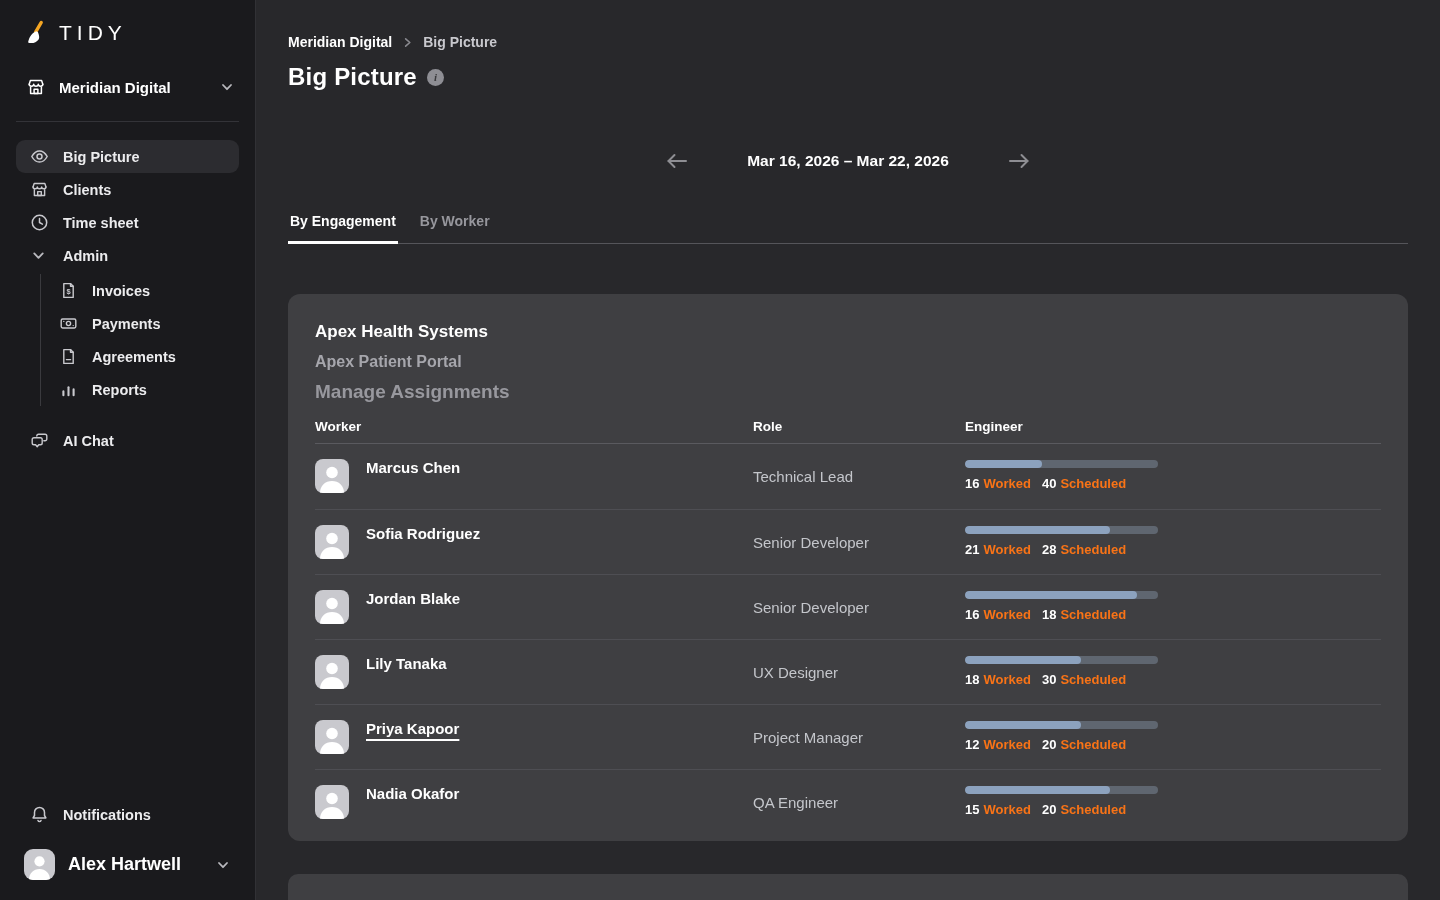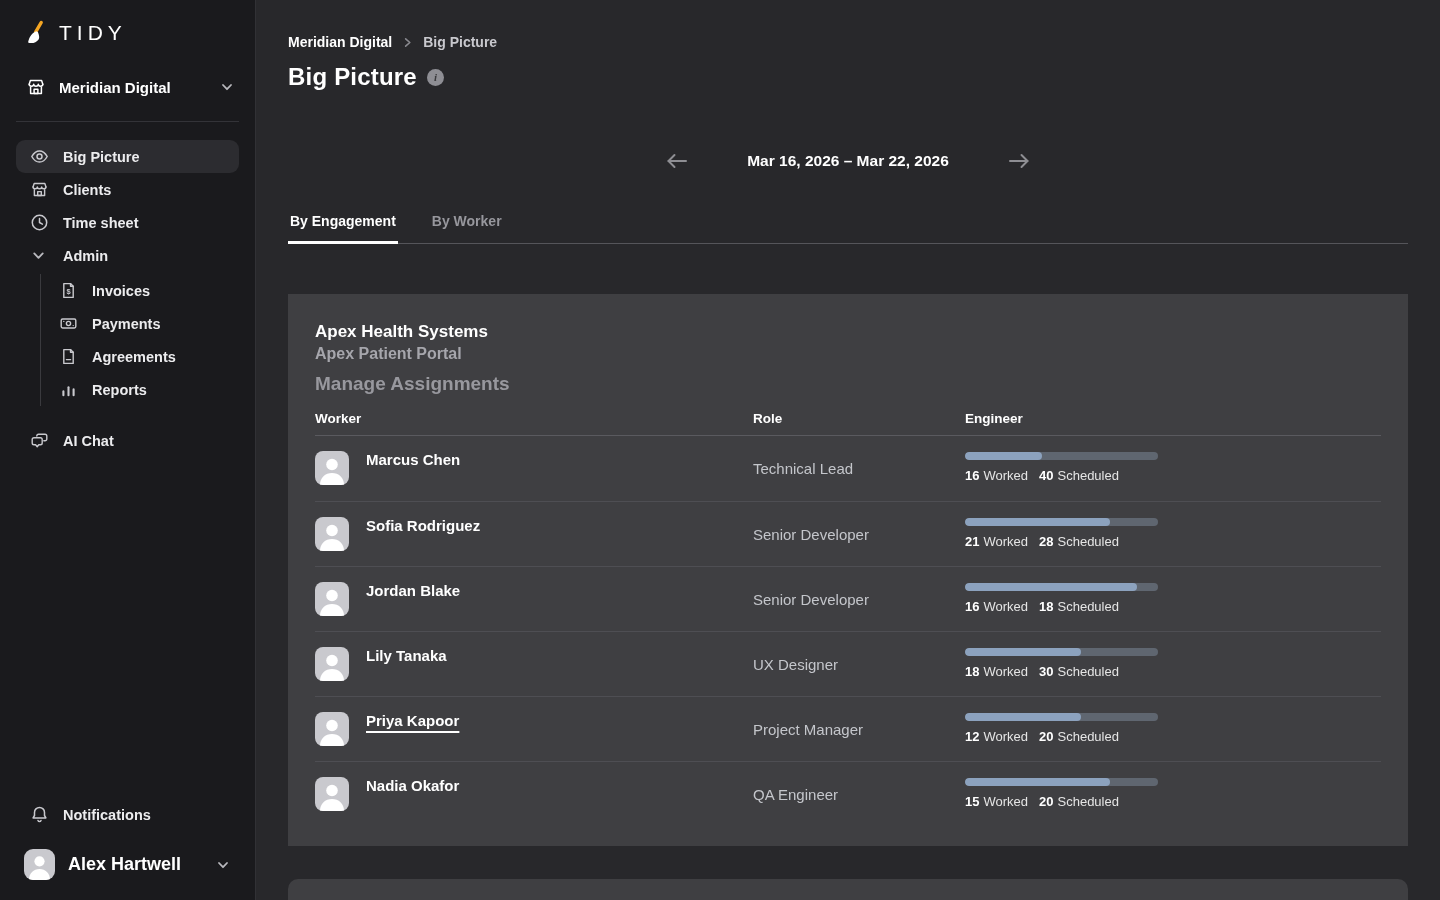--- a/index.html
+++ b/index.html
@@ -80,35 +80,35 @@
     width:17px; height:17px; border-radius:50%; background:#8e8e94;
     color:#3a3a3d; font-size:11px; font-weight:700;
     display:flex; align-items:center; justify-content:center; cursor:pointer;
     font-family:"Liberation Serif", serif; font-style:italic;
   }
 
   .week-nav { margin-top:58px; display:flex; align-items:center; justify-content:center; gap:58px; }
   .week-arrow { color:#8e8e93; cursor:pointer; background:none; border:none; padding:0; }
   .week-range { font-size:15.5px; font-weight:700; color:#ffffff; }
 
-  .tabs { margin-top:38px; display:flex; gap:32px; border-bottom:1px solid #55555a; }
+  .tabs { margin-top:38px; display:flex; gap:20px; border-bottom:1px solid #55555a; }
   .tab { position:relative; padding:2px 2px 14px 2px; font-size:14px; cursor:pointer; }
   .tab.active { color:#ffffff; font-weight:700; }
   .tab.active::after {
     content:""; position:absolute; left:0; right:0; bottom:-1px; height:3px; background:#ffffff;
   }
   .tab.inactive { color:#97979d; font-weight:600; }
 
   
   .card {
-    margin-top:50px; background:#3f3f42; border-radius:0;
-    padding:27px 27px 20px 27px;
+    margin-top:50px; background:#3f3f42; border-radius:12px;
+    padding:27px 27px 7px 27px;
   }
   .client-name { font-size:17px; font-weight:700; color:#ffffff; line-height:22px; }
-  .project-name { font-size:16px; font-weight:600; color:#a6a6ac; line-height:22px; }
+  .project-name { margin-top:8px; font-size:16px; font-weight:600; color:#a6a6ac; line-height:22px; }
   .manage-link { margin-top:8px; font-size:19px; font-weight:600; color:#98989e; line-height:22px; cursor:pointer; display:inline-block; }
 
   .table { margin-top:16px; }
   .t-head {
     display:grid; grid-template-columns:438px 212px 1fr;
     padding-bottom:9px; border-bottom:1px solid #5a5a5f;
     font-size:13.5px; font-weight:700; color:#ffffff;
   }
   .t-row {
     display:grid; grid-template-columns:438px 212px 1fr;
@@ -121,21 +121,21 @@
     overflow:hidden; display:flex; align-items:flex-end; justify-content:center; flex-shrink:0;
   }
   .worker-name { font-size:15px; font-weight:600; color:#ffffff; line-height:18px; cursor:pointer; }
   .worker-name.underlined { text-decoration:underline; text-underline-offset:5px; text-decoration-thickness:1.5px; }
   .role-cell { display:flex; align-items:center; font-size:15px; color:#c4c6cb; }
   .progress-cell { padding-top:16px; }
   .bar { width:193px; height:8px; border-radius:4px; overflow:hidden; }
   .bar-fill { height:100%; border-radius:4px; }
   .bar-labels { margin-top:8px; font-size:13px; display:flex; align-items:center; }
   .bar-labels .num { color:#ffffff; font-weight:700; margin-right:4px; }
-  .bar-labels .lbl { color:#e5e5e5; font-weight:400; }
+  .bar-labels .lbl { color:#f97316; font-weight:700; }
   .bar-labels .num2 { margin-left:11px; }
 
   .card2 { margin-top:33px; height:80px; background:#3f3f42; border-radius:10px; }
 </style>
 </head>
 <body>
 
 <aside class="sidebar">
 
   <div class="logo-row">

